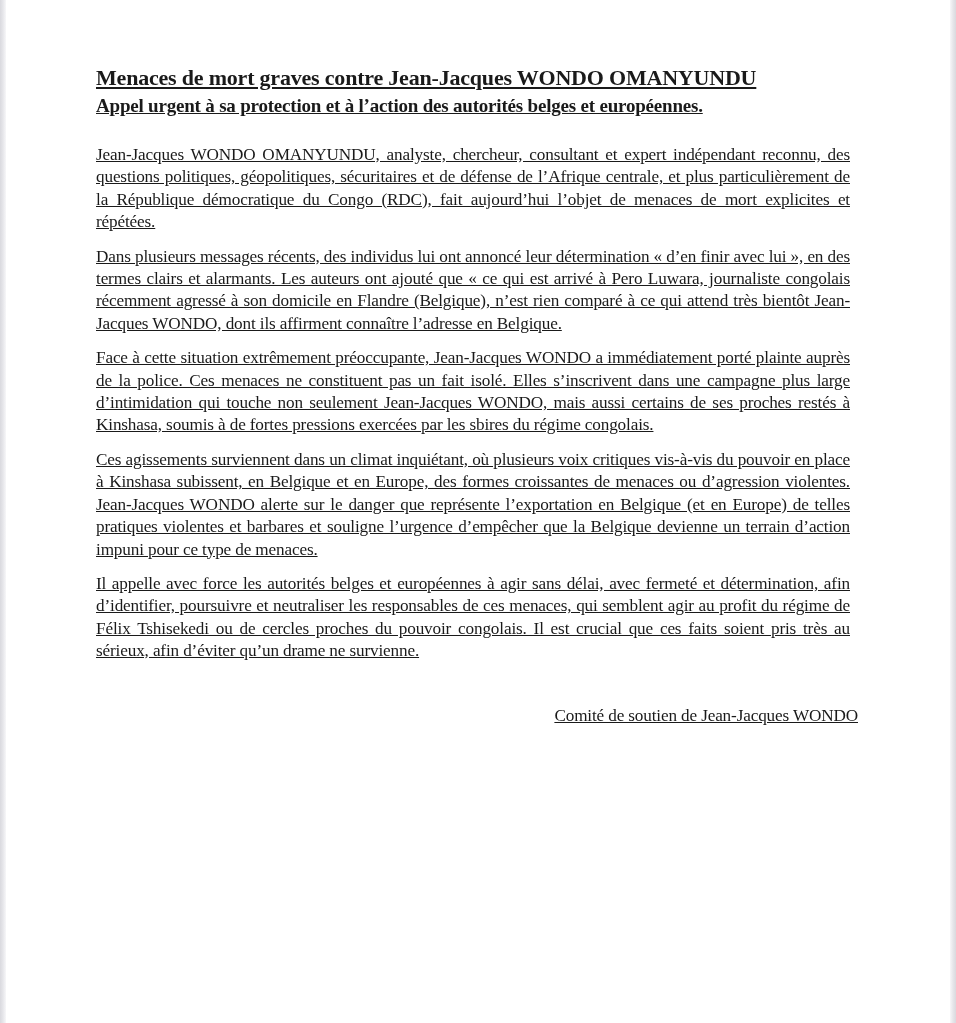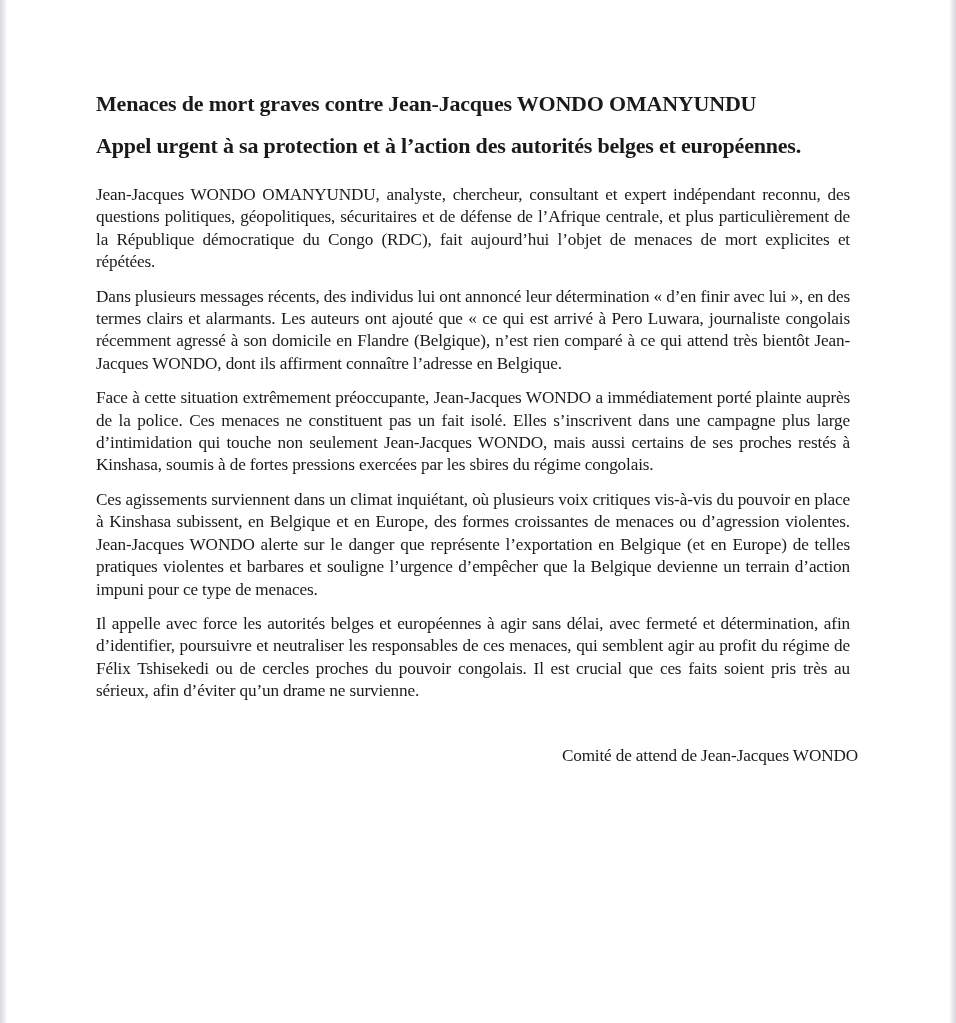--- a/index.html
+++ b/index.html
@@ -23,37 +23,38 @@
     }
     .edge-right {
       position: absolute;
       right: 0; top: 0;
       width: 6px; height: 1023px;
       background: linear-gradient(to left, #d9d9de 0%, #e6e6ea 50%, #f7f7f9 100%);
     }
     .page {
       position: absolute;
       left: 96px;
-      top: 90px;
+      top: 64px;
       width: 762px;
+      text-decoration: underline;
     }
     .title {
       font-family: "Liberation Sans Narrow", "Liberation Serif", serif;
       font-weight: bold;
       font-size: 22px;
       line-height: 28px;
       margin: 0;
       letter-spacing: -0.2px;
       white-space: nowrap;
     }
     .subtitle {
       font-weight: bold;
-      font-size: 22px;
+      font-size: 19px;
       line-height: 24px;
-      margin: 16px 0 0 0;
+      margin: 2px 0 0 0;
       white-space: nowrap;
       letter-spacing: -0.2px;
     }
     .body-text {
       margin-top: 26px;
     }
     .para {
       font-size: 17.2px;
       line-height: 22.4px;
       text-align: justify;
@@ -79,14 +80,14 @@
   <h2 class="subtitle">Appel urgent à sa protection et à l’action des autorités belges et européennes.</h2>
 
   <div class="body-text">
     <p class="para">Jean-Jacques WONDO OMANYUNDU, analyste, chercheur, consultant et expert indépendant reconnu, des questions politiques, géopolitiques, sécuritaires et de défense de l’Afrique centrale, et plus particulièrement de la République démocratique du Congo (RDC), fait aujourd’hui l’objet de menaces de mort explicites et répétées.</p>
     <p class="para">Dans plusieurs messages récents, des individus lui ont annoncé leur détermination « d’en finir avec lui », en des termes clairs et alarmants. Les auteurs ont ajouté que « ce qui est arrivé à Pero Luwara, journaliste congolais récemment agressé à son domicile en Flandre (Belgique), n’est rien comparé à ce qui attend très bientôt Jean-Jacques WONDO, dont ils affirment connaître l’adresse en Belgique.</p>
     <p class="para">Face à cette situation extrêmement préoccupante, Jean-Jacques WONDO a immédiatement porté plainte auprès de la police. Ces menaces ne constituent pas un fait isolé. Elles s’inscrivent dans une campagne plus large d’intimidation qui touche non seulement Jean-Jacques WONDO, mais aussi certains de ses proches restés à Kinshasa, soumis à de fortes pressions exercées par les sbires du régime congolais.</p>
     <p class="para">Ces agissements surviennent dans un climat inquiétant, où plusieurs voix critiques vis-à-vis du pouvoir en place à Kinshasa subissent, en Belgique et en Europe, des formes croissantes de menaces ou d’agression violentes. Jean-Jacques WONDO alerte sur le danger que représente l’exportation en Belgique (et en Europe) de telles pratiques violentes et barbares et souligne l’urgence d’empêcher que la Belgique devienne un terrain d’action impuni pour ce type de menaces.</p>
     <p class="para">Il appelle avec force les autorités belges et européennes à agir sans délai, avec fermeté et détermination, afin d’identifier, poursuivre et neutraliser les responsables de ces menaces, qui semblent agir au profit du régime de Félix Tshisekedi ou de cercles proches du pouvoir congolais. Il est crucial que ces faits soient pris très au sérieux, afin d’éviter qu’un drame ne survienne.</p>
   </div>
 
-  <div class="signature">Comité de attend de Jean-Jacques WONDO</div>
+  <div class="signature">Comité de soutien de Jean-Jacques WONDO</div>
 </div>
 
 </body></html>

